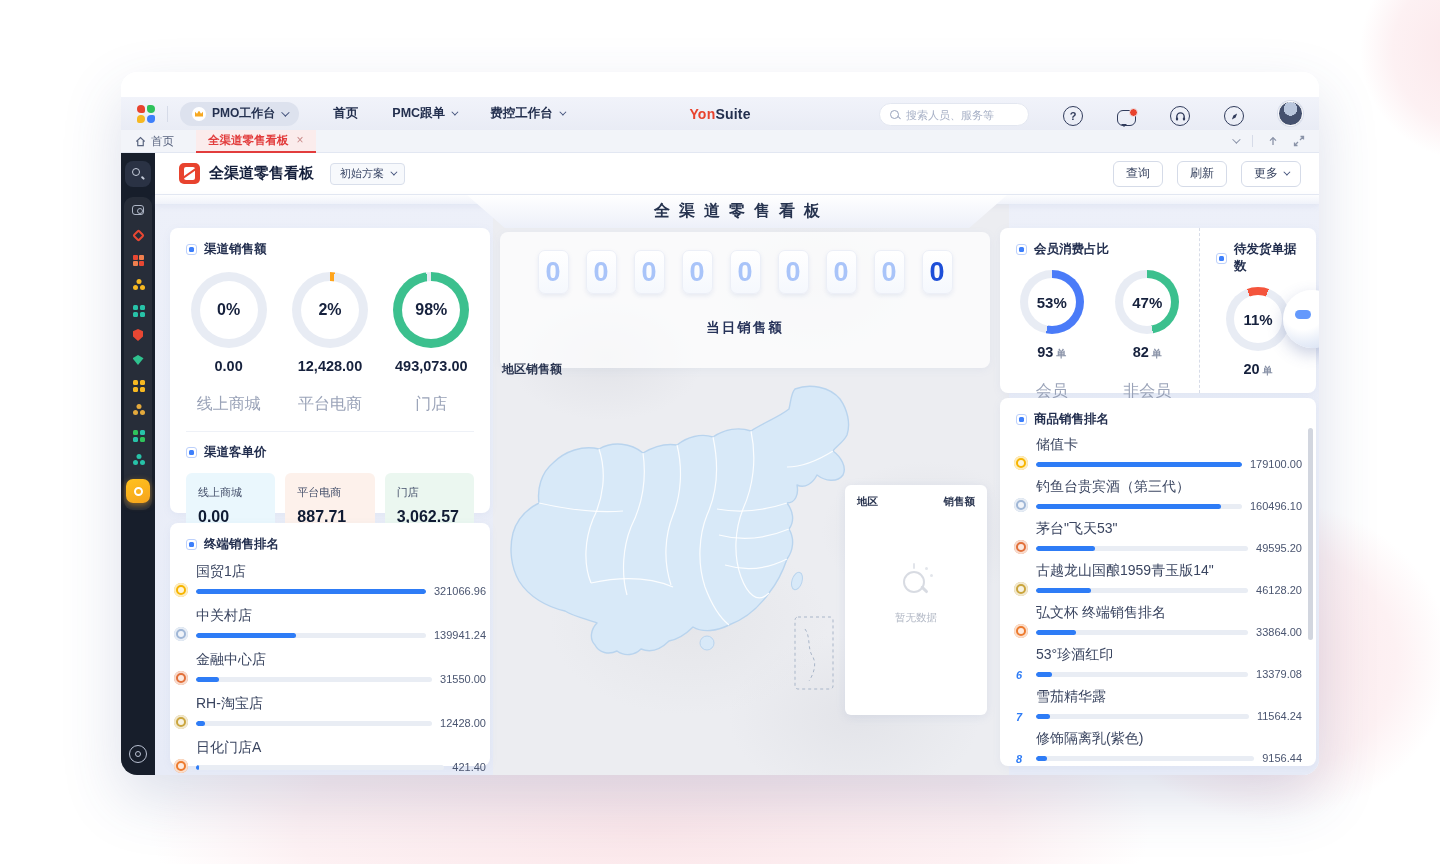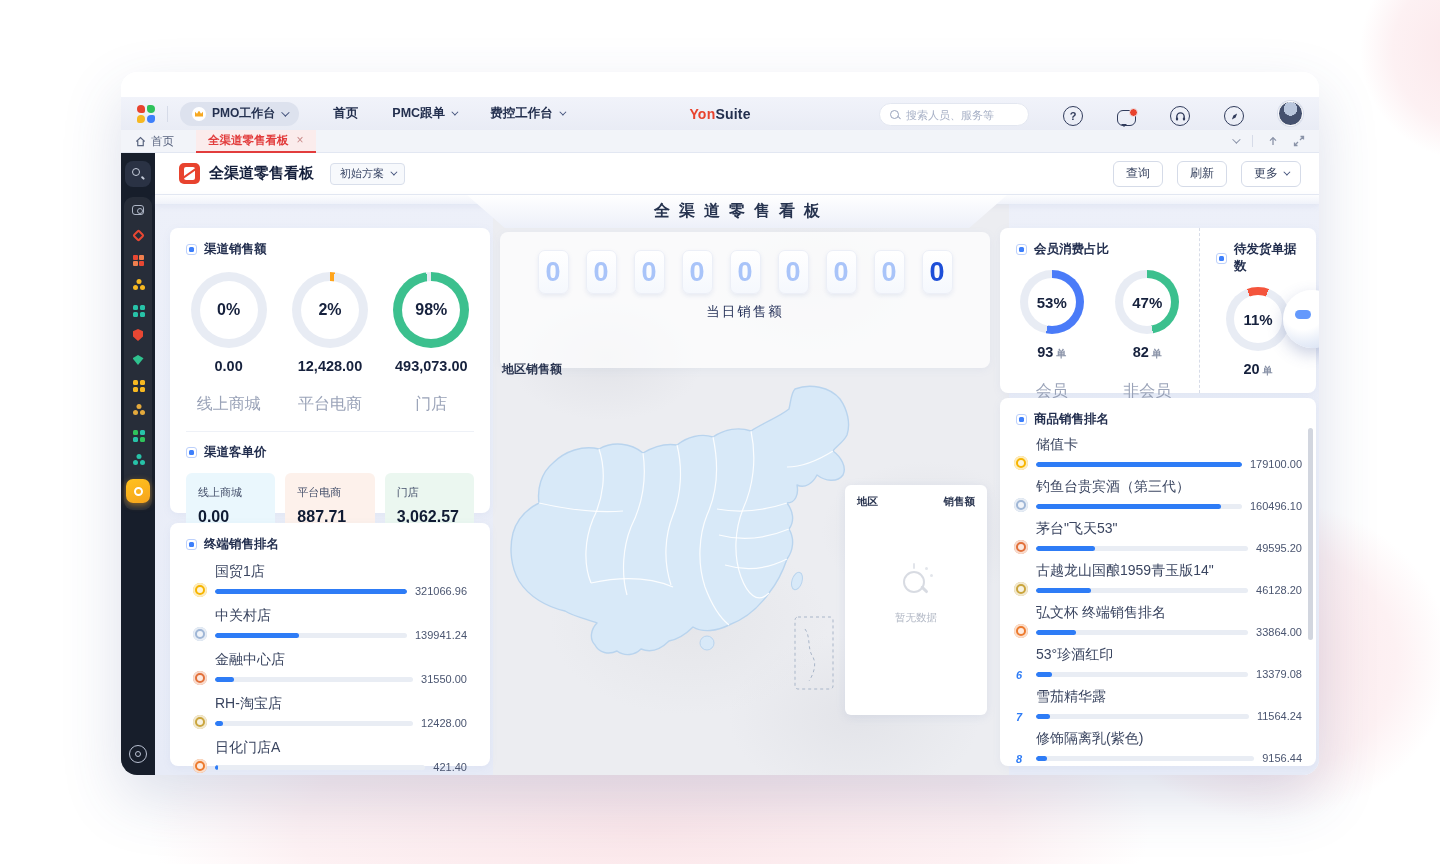--- a/index.html
+++ b/index.html
@@ -109,38 +109,38 @@
   .dval{margin-top:10px;font-size:14.5px;font-weight:bold;color:#16213d;white-space:nowrap}
   .dval .unit{font-size:10px;color:#8a93a8;font-weight:bold;margin-left:3px}
   .dlab{margin-top:20px;font-size:16px;color:#9aa3b8}
   .divider-h{height:1px;background:#eef1f7;margin:16px 16px 0}
 
   .tiles{display:flex;gap:10px;padding:12px 16px 0}
   .tile{flex:1;height:72px;border-radius:6px;padding:12px 12px 0}
   .tile .tl{font-size:11px;color:#45506b;margin-bottom:8px}
   .tile .tv{font-size:16px;font-weight:bold;color:#101b33}
 
-  .ranklist{padding:10px 23px 0}
+  .ranklist{padding:10px 4px 0}
   .rrow{position:relative;padding-left:22px;margin-bottom:10px}
   .rname{font-size:14px;color:#3a4560;margin-bottom:4px;white-space:nowrap;overflow:hidden;text-overflow:ellipsis}
   .rline{display:flex;align-items:center;gap:8px}
   .rtrack{flex:1;height:5px;background:#e9edf4;border-radius:3px;position:relative;overflow:hidden}
   .rfill{position:absolute;left:0;top:0;bottom:0;border-radius:3px;background:#2e7cf6}
   .rvalue{font-size:11px;color:#4a5570;flex:0 0 auto}
   .medal{position:absolute;left:0;bottom:0;width:14px;height:14px;border-radius:50%;box-shadow:inset 0 0 0 2px rgba(255,255,255,.75)}
   .medal::after{content:"";position:absolute;left:4px;top:4px;width:6px;height:6px;border-radius:50%;background:rgba(255,255,255,.85)}
   .rknum{position:absolute;left:2px;bottom:-1px;font-size:11px;font-weight:bold;font-style:italic;color:#2e7cf6}
 
   
   .today{position:absolute;left:345px;top:37px;width:490px;height:136px;background:rgba(255,255,255,.72);border-radius:8px;box-shadow:0 2px 8px rgba(120,140,190,.08);text-align:center;z-index:2}
   .digits{display:flex;justify-content:center;gap:17px;margin-top:18px}
   .digit{width:31px;height:44px;border-radius:7px;background:linear-gradient(180deg,#ffffff,#f5f8fd);border:1px solid #eceff7;box-shadow:0 2px 4px rgba(100,120,180,.12);
     font-size:27px;font-weight:bold;color:#a9c4f9;display:flex;align-items:center;justify-content:center}
   .digit.dark{color:#1e4fd8}
-  .today-lab{margin-top:9px;font-size:13.5px;font-weight:normal;color:#27335a;letter-spacing:2px}
+  .today-lab{margin-top:25px;font-size:13.5px;font-weight:bold;color:#27335a;letter-spacing:2px}
   .today-sub{margin-top:8px;display:flex;justify-content:center;gap:26px;font-size:11px;color:#8a93a8}
   .today-sub b{color:#3a4560;font-weight:bold}
   .region-lab{position:absolute;left:347px;top:166px;font-size:12px;font-weight:bold;color:#2a3550;z-index:2}
   .mapbox{position:absolute;left:340px;top:186px;width:420px;height:370px;z-index:1}
   .datapanel{position:absolute;left:690px;top:290px;width:142px;height:230px;background:#fff;border-radius:6px;box-shadow:0 2px 10px rgba(120,140,190,.14);padding:10px 12px;z-index:2}
   .dp-head{display:flex;justify-content:space-between;font-size:10.5px;font-weight:bold;color:#2a3550}
   .dp-empty{margin-top:56px;display:flex;flex-direction:column;align-items:center;gap:12px}
   .dp-mag{width:34px;height:34px;position:relative;opacity:.55}
   .dp-mag::before{content:"";position:absolute;left:4px;top:6px;width:18px;height:18px;border:2px solid #b9bfcc;border-radius:50%}
   .dp-mag::after{content:"";position:absolute;left:21px;top:23px;width:9px;height:2.6px;background:#b9bfcc;transform:rotate(45deg);border-radius:2px}

